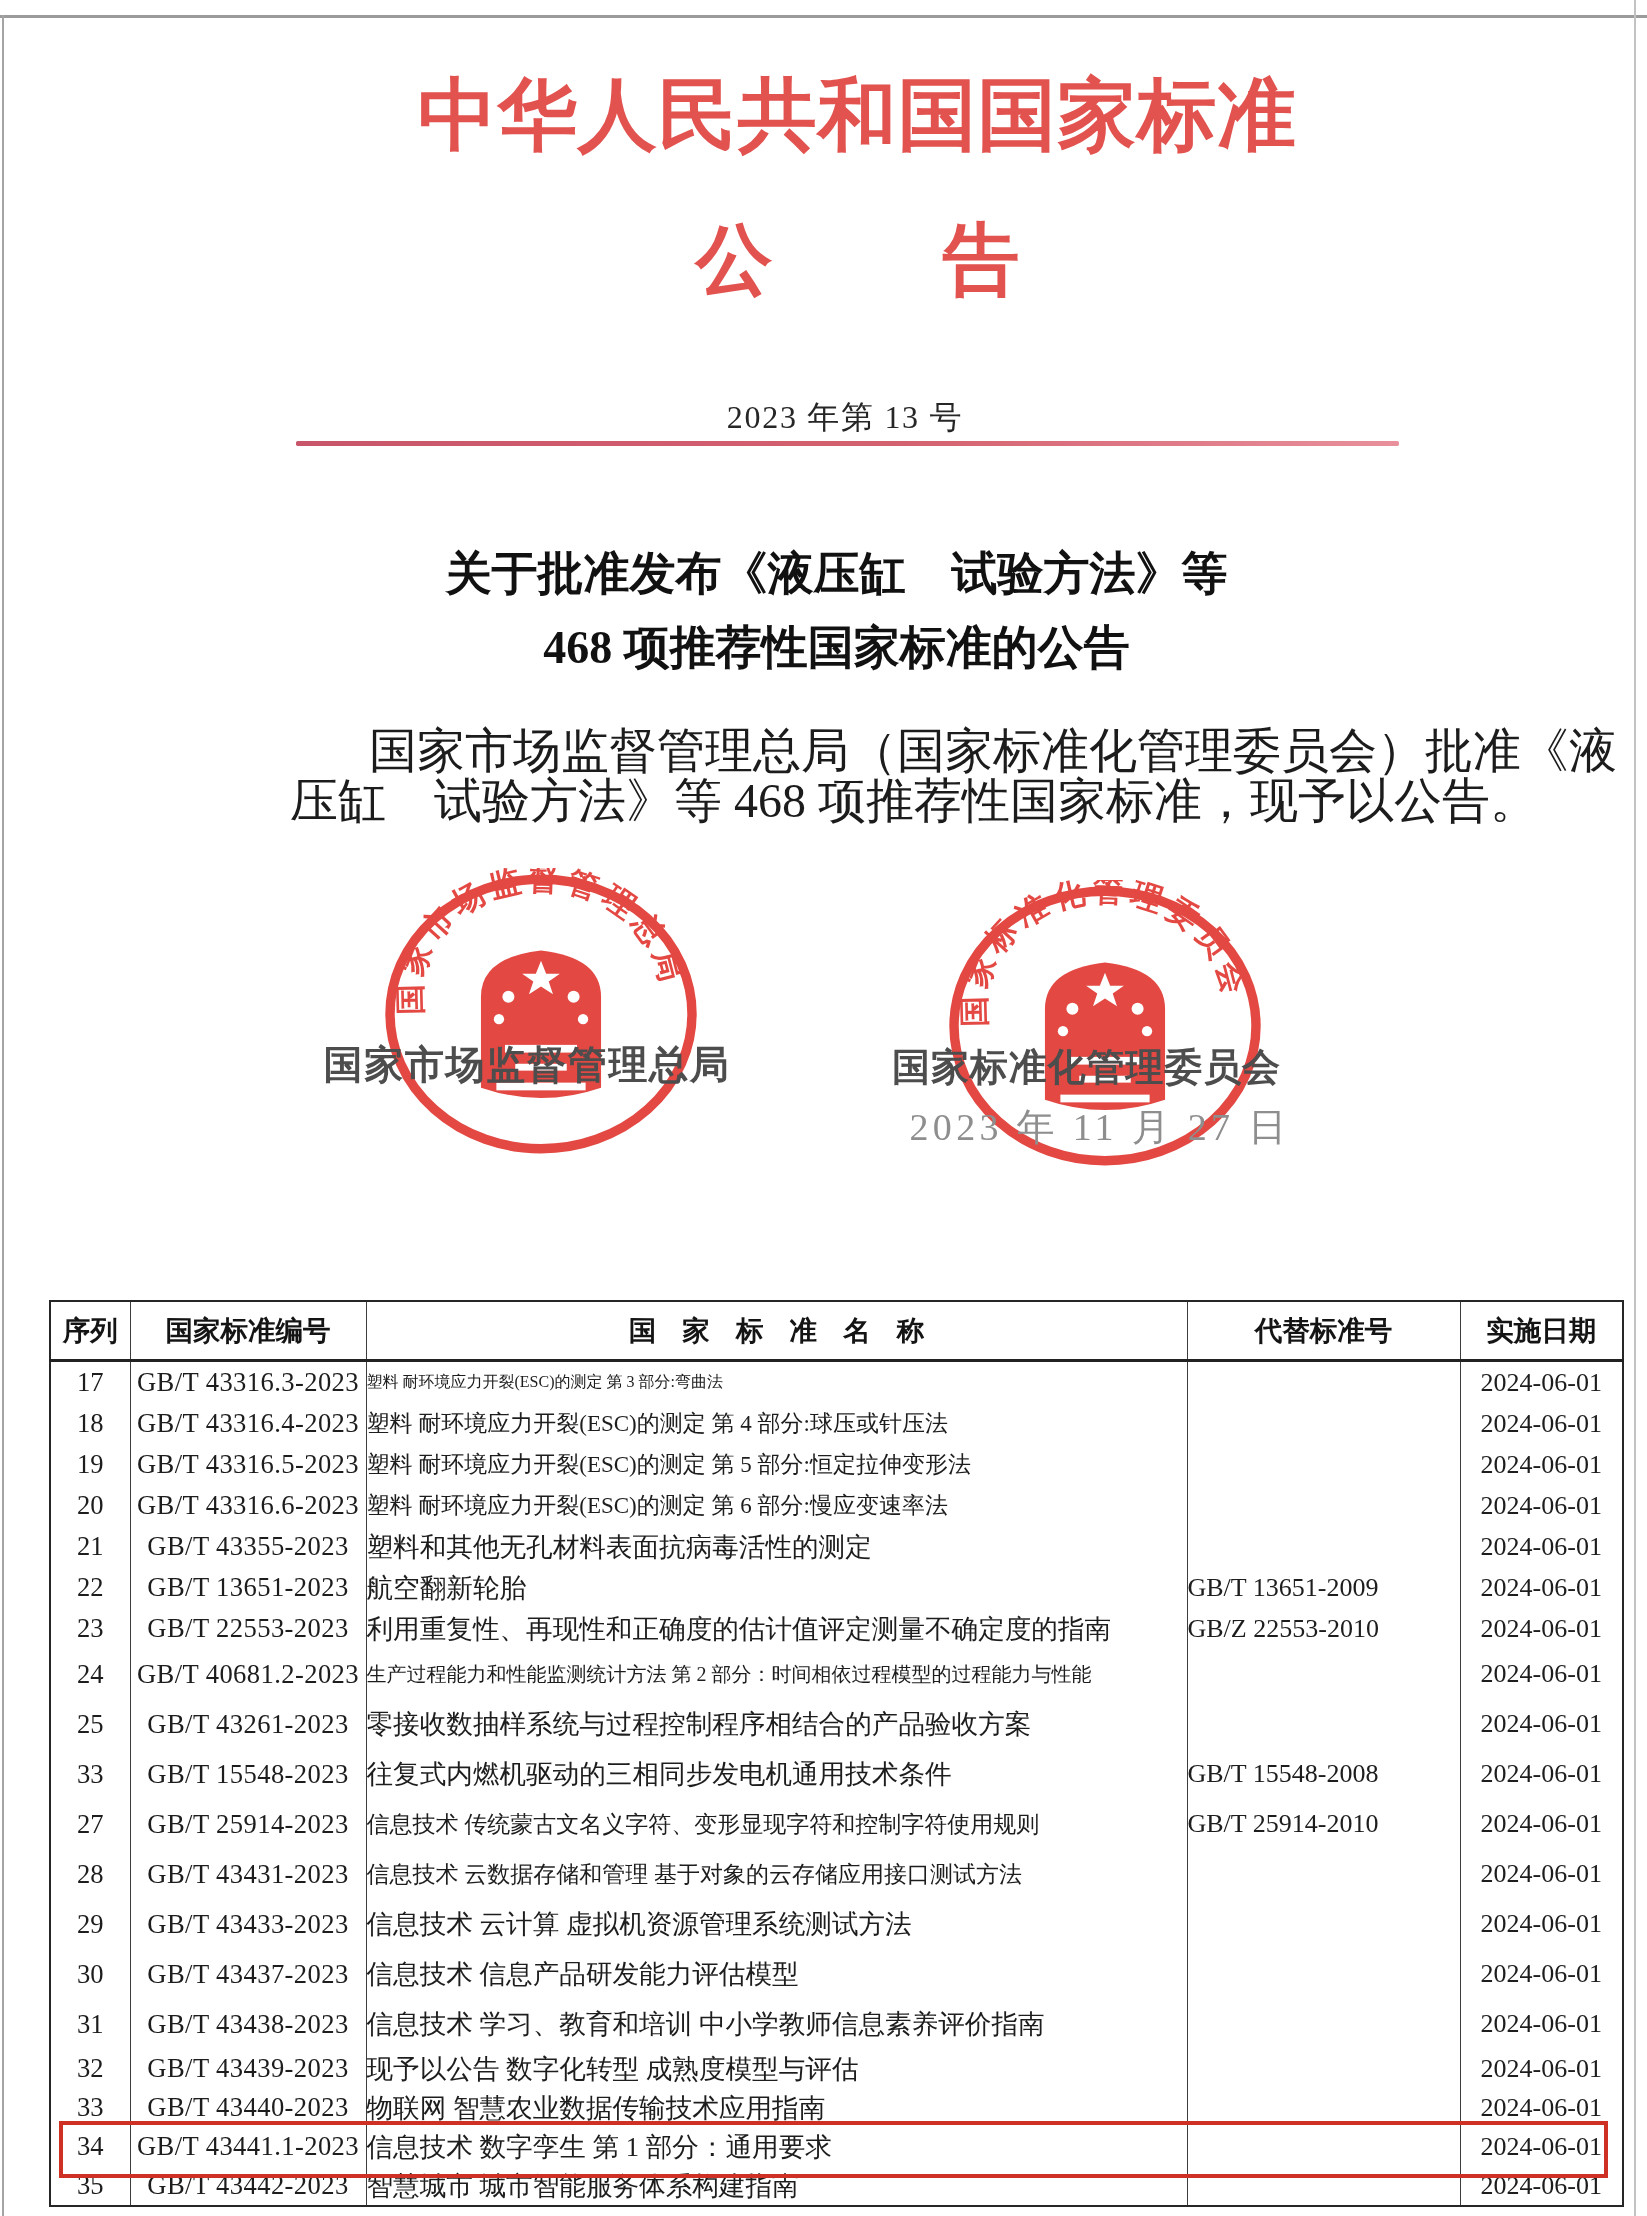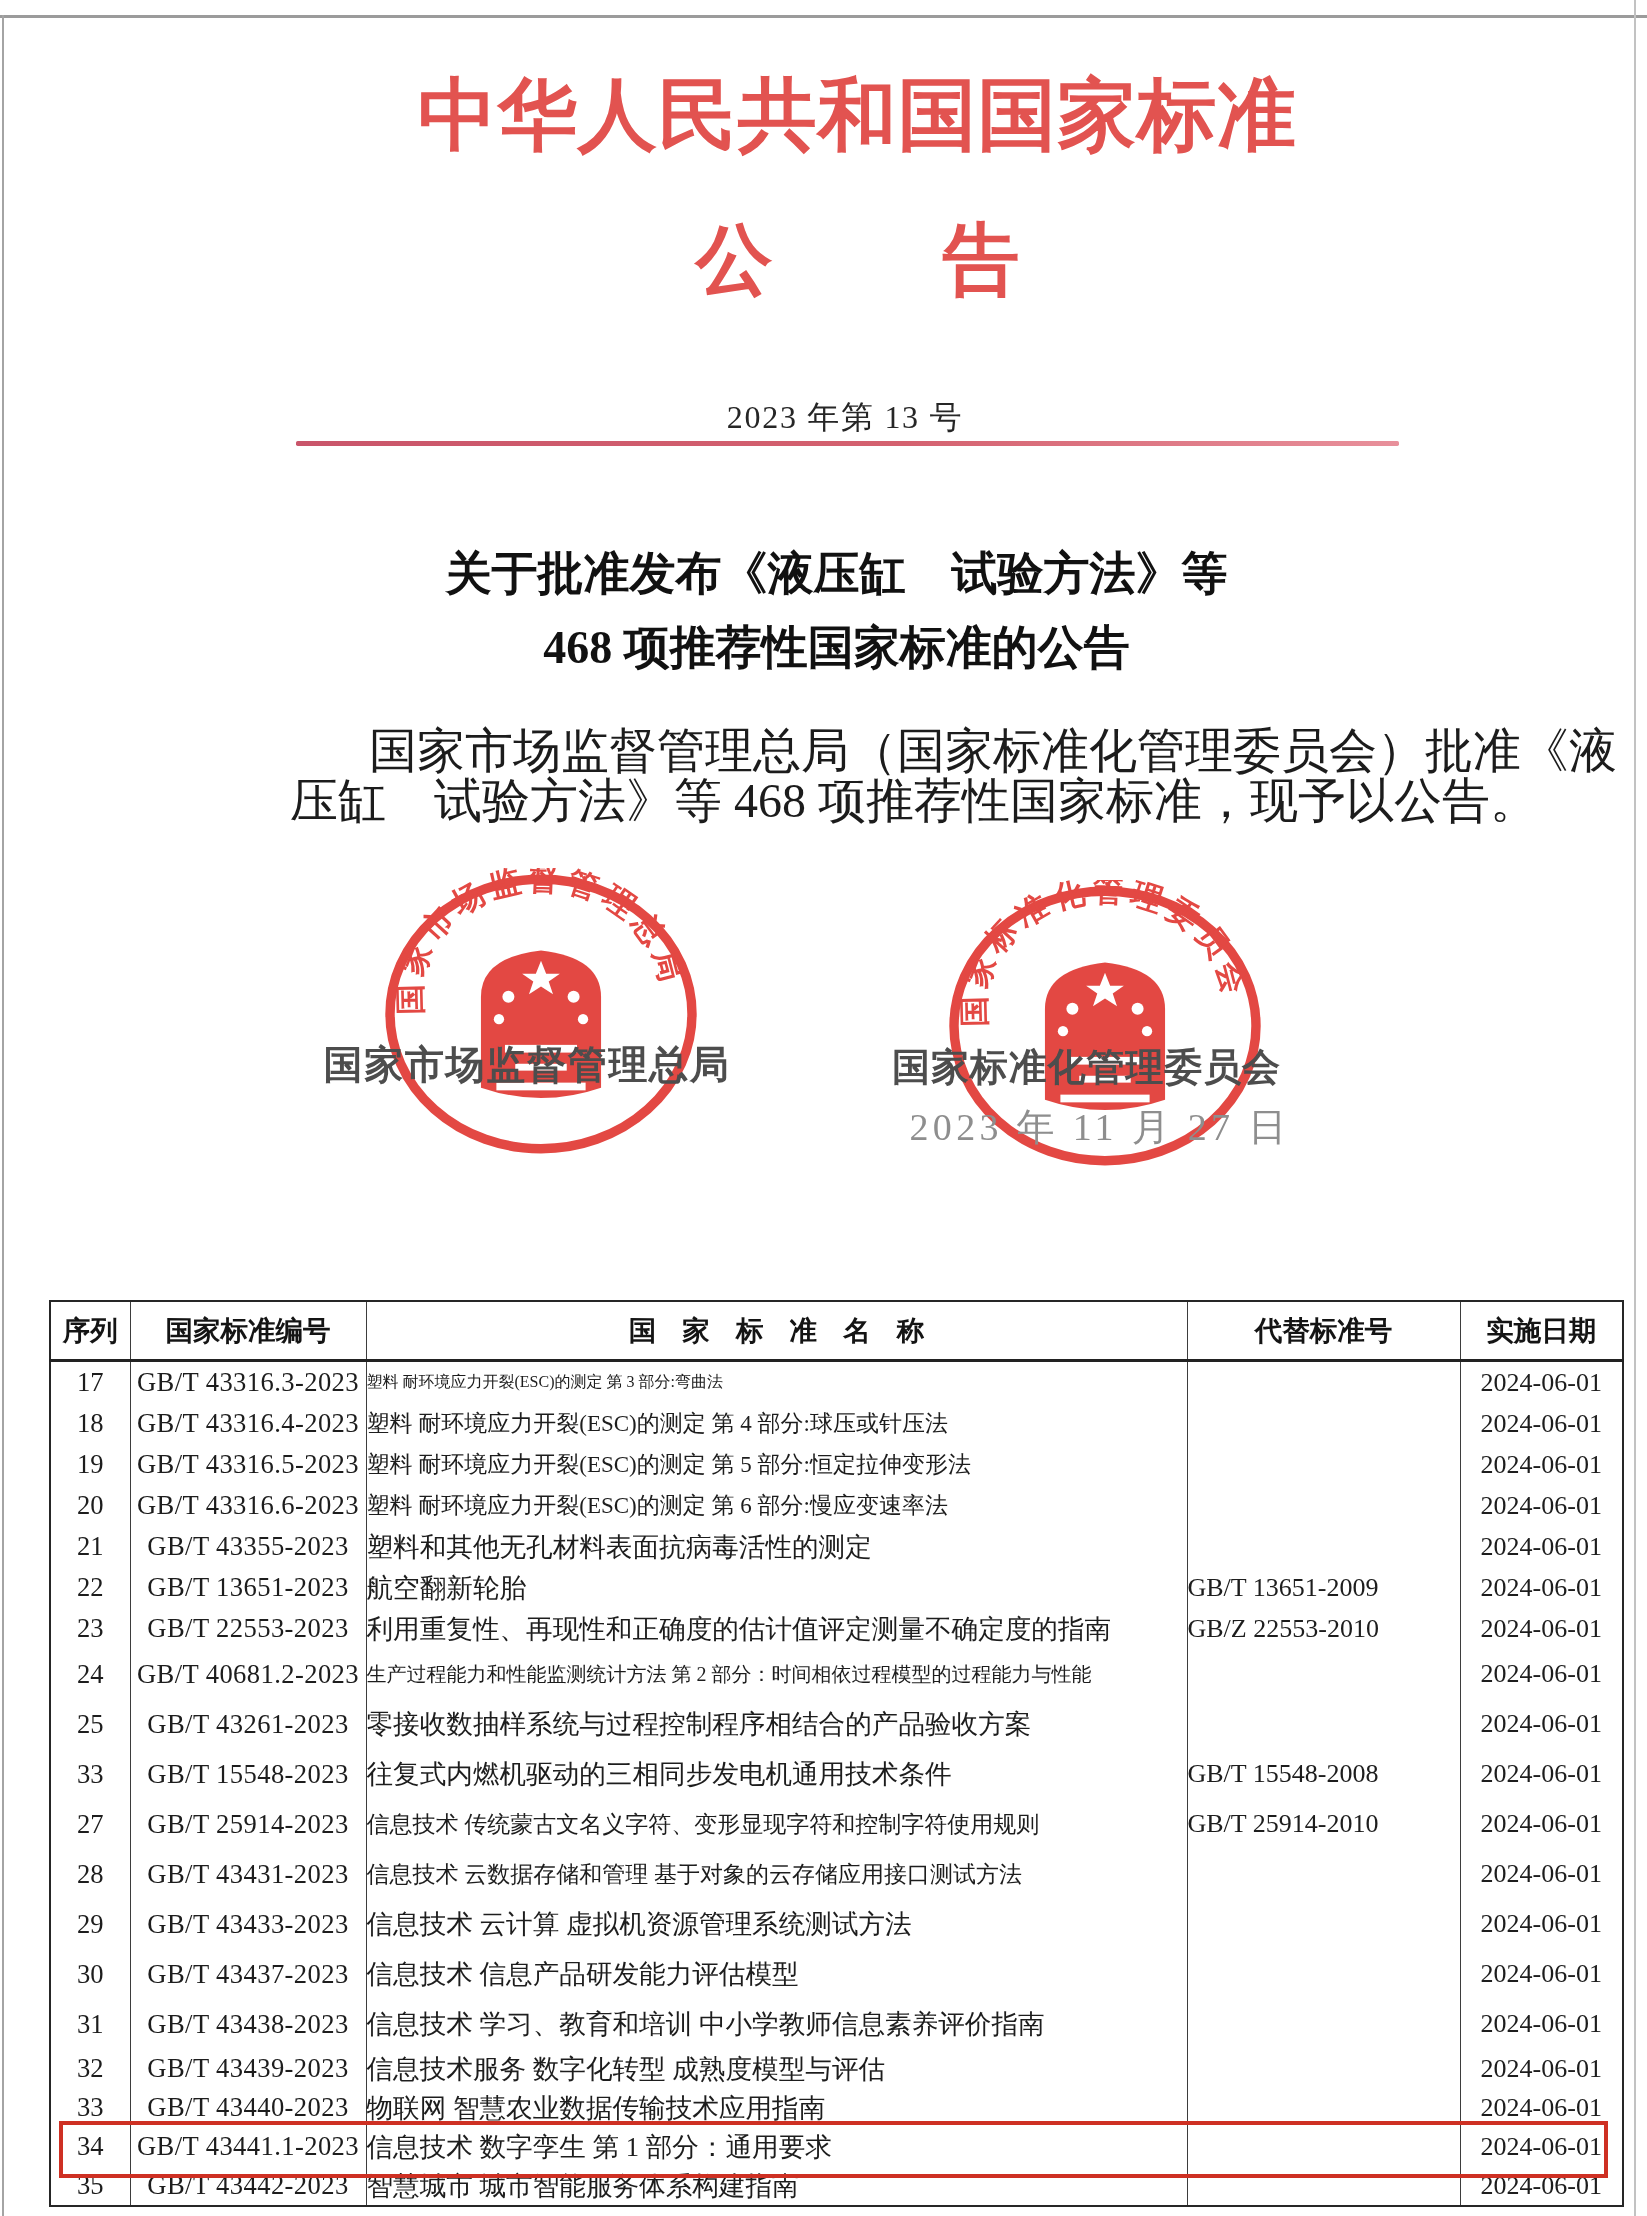--- a/index.html
+++ b/index.html
@@ -276,21 +276,21 @@
           <tr class="row-t">
       <td class="c-serial">31</td>
       <td class="c-code">GB/T 43438-2023</td>
       <td class="c-name">信息技术 学习、教育和培训 中小学教师信息素养评价指南</td>
       <td class="c-repl"></td>
       <td class="c-date">2024-06-01</td>
     </tr>
           <tr class="row-s">
       <td class="c-serial">32</td>
       <td class="c-code">GB/T 43439-2023</td>
-      <td class="c-name">信息技术服务 数字化转型 成熟度模型与评估</td>
+      <td class="c-name">现予以公告 数字化转型 成熟度模型与评估</td>
       <td class="c-repl"></td>
       <td class="c-date">2024-06-01</td>
     </tr>
           <tr class="row-s">
       <td class="c-serial">33</td>
       <td class="c-code">GB/T 43440-2023</td>
       <td class="c-name">物联网 智慧农业数据传输技术应用指南</td>
       <td class="c-repl"></td>
       <td class="c-date">2024-06-01</td>
     </tr>

